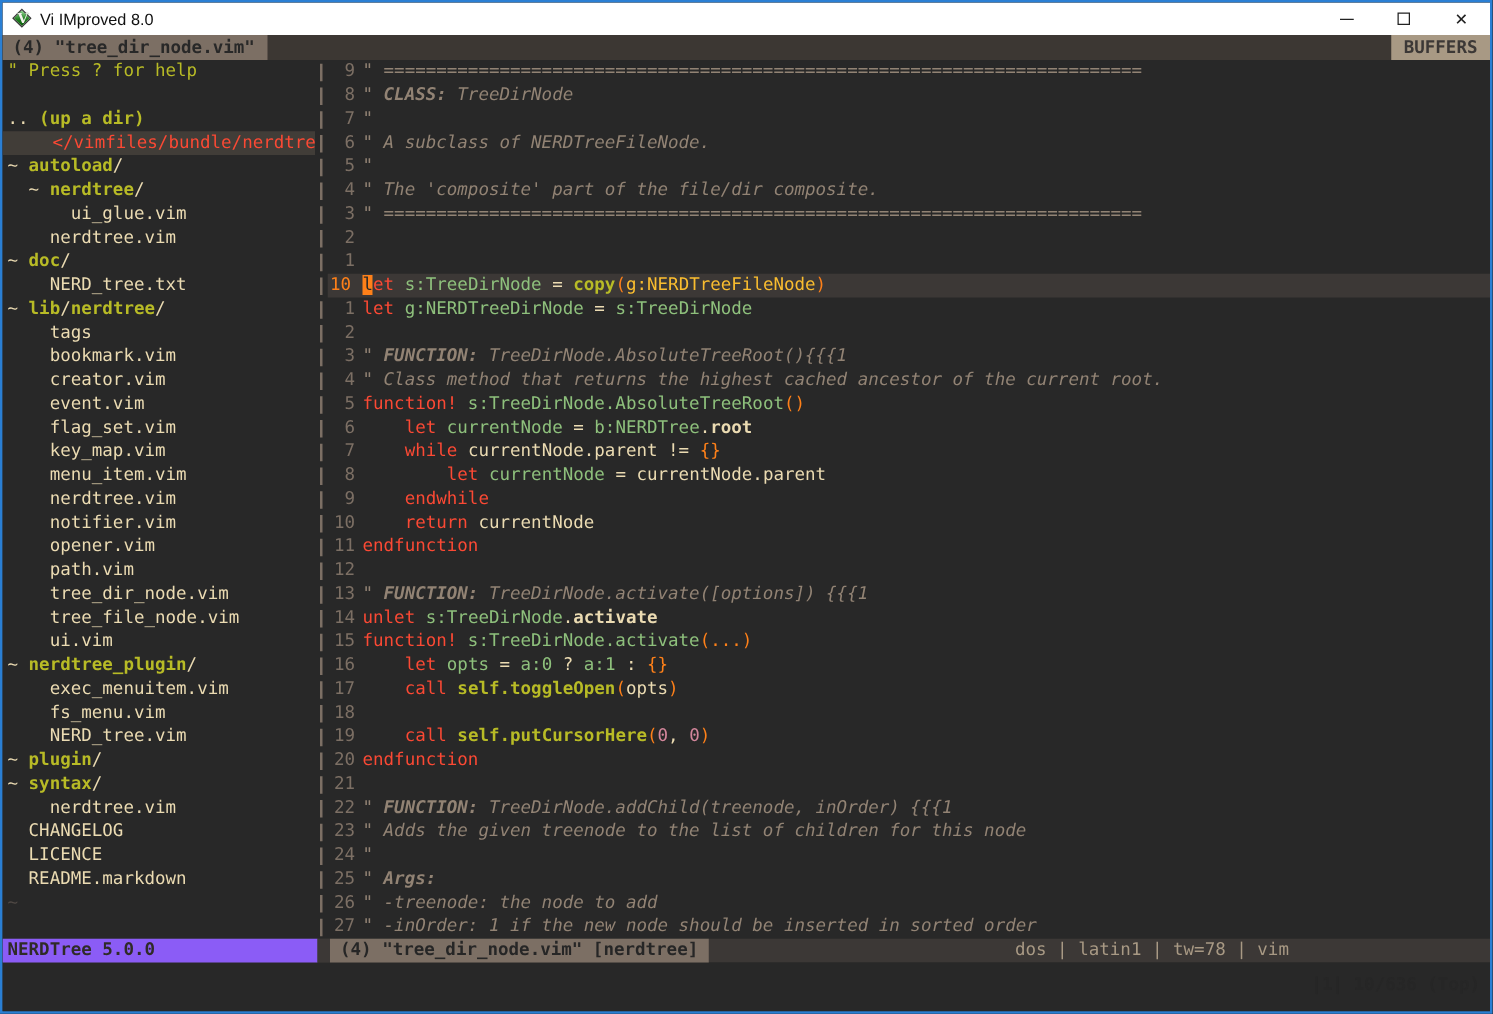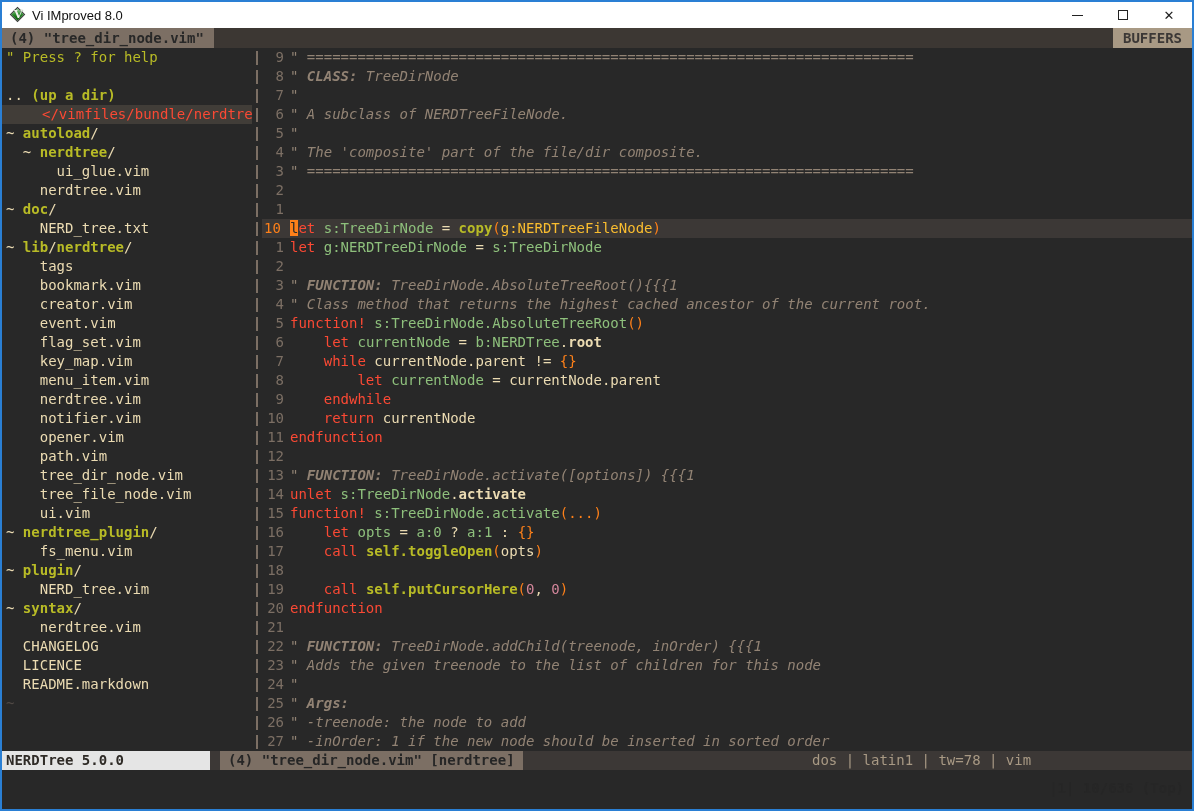--- a/index.html
+++ b/index.html
@@ -69,21 +69,21 @@
   .seg-help{ color:#b8bb26; }
   .seg-dir { color:#b8bb26; font-weight:bold; }
   .seg-root{ color:#fb4934;margin-left:36px; }
   .seg-filler{ color:#504945; }
   
   .statusline{
     height:19px; display:flex; align-items:stretch; font-size:14px;
     background:#3c3836; white-space:pre;
   }
   .st-tree{
-    width:208px; flex:none; background:#e5e5e5; color:#2f2b27; font-weight:bold;
+    width:252px; flex:none; background:#8b5cf6; color:#2f2b27; font-weight:bold;
     padding-left:4px; line-height:19px;
   }
   .st-gap{ width:10px; flex:none; background:#3c3836; }
   .st-buffer{ background:#7c6f64; color:#262626; font-weight:bold; padding:0 8px; line-height:19px; }
   .st-fill{ flex:1; }
   .st-info{ color:#a89984; line-height:19px; padding-right:10px; }
   .st-pos{ background:#7c6f64; color:#262626; font-weight:bold; padding:0 8px; line-height:19px;margin-top:28px; }
   
   .cmdline{ height:39px; background:#282828; }
 </style>
@@ -136,23 +136,24 @@
         <div class="trow"><span class="seg-def">    key_map.vim</span></div>
         <div class="trow"><span class="seg-def">    menu_item.vim</span></div>
         <div class="trow"><span class="seg-def">    nerdtree.vim</span></div>
         <div class="trow"><span class="seg-def">    notifier.vim</span></div>
         <div class="trow"><span class="seg-def">    opener.vim</span></div>
         <div class="trow"><span class="seg-def">    path.vim</span></div>
         <div class="trow"><span class="seg-def">    tree_dir_node.vim</span></div>
         <div class="trow"><span class="seg-def">    tree_file_node.vim</span></div>
         <div class="trow"><span class="seg-def">    ui.vim</span></div>
         <div class="trow"><span class="seg-def">~ </span><span class="seg-dir">nerdtree_plugin</span><span class="seg-def">/</span></div>
+        <div class="trow"><span class="seg-def">    exec_menuitem.vim</span></div>
         <div class="trow"><span class="seg-def">    fs_menu.vim</span></div>
+        <div class="trow"><span class="seg-def">    NERD_tree.vim</span></div>
         <div class="trow"><span class="seg-def">~ </span><span class="seg-dir">plugin</span><span class="seg-def">/</span></div>
-        <div class="trow"><span class="seg-def">    NERD_tree.vim</span></div>
         <div class="trow"><span class="seg-def">~ </span><span class="seg-dir">syntax</span><span class="seg-def">/</span></div>
         <div class="trow"><span class="seg-def">    nerdtree.vim</span></div>
         <div class="trow"><span class="seg-def">  CHANGELOG</span></div>
         <div class="trow"><span class="seg-def">  LICENCE</span></div>
         <div class="trow"><span class="seg-def">  README.markdown</span></div>
         <div class="trow"><span class="seg-filler">~</span></div>
       </div>
     <div class="vsep" id="vsep">
         <div class="dash-cell">
           <div class="dash"></div>

